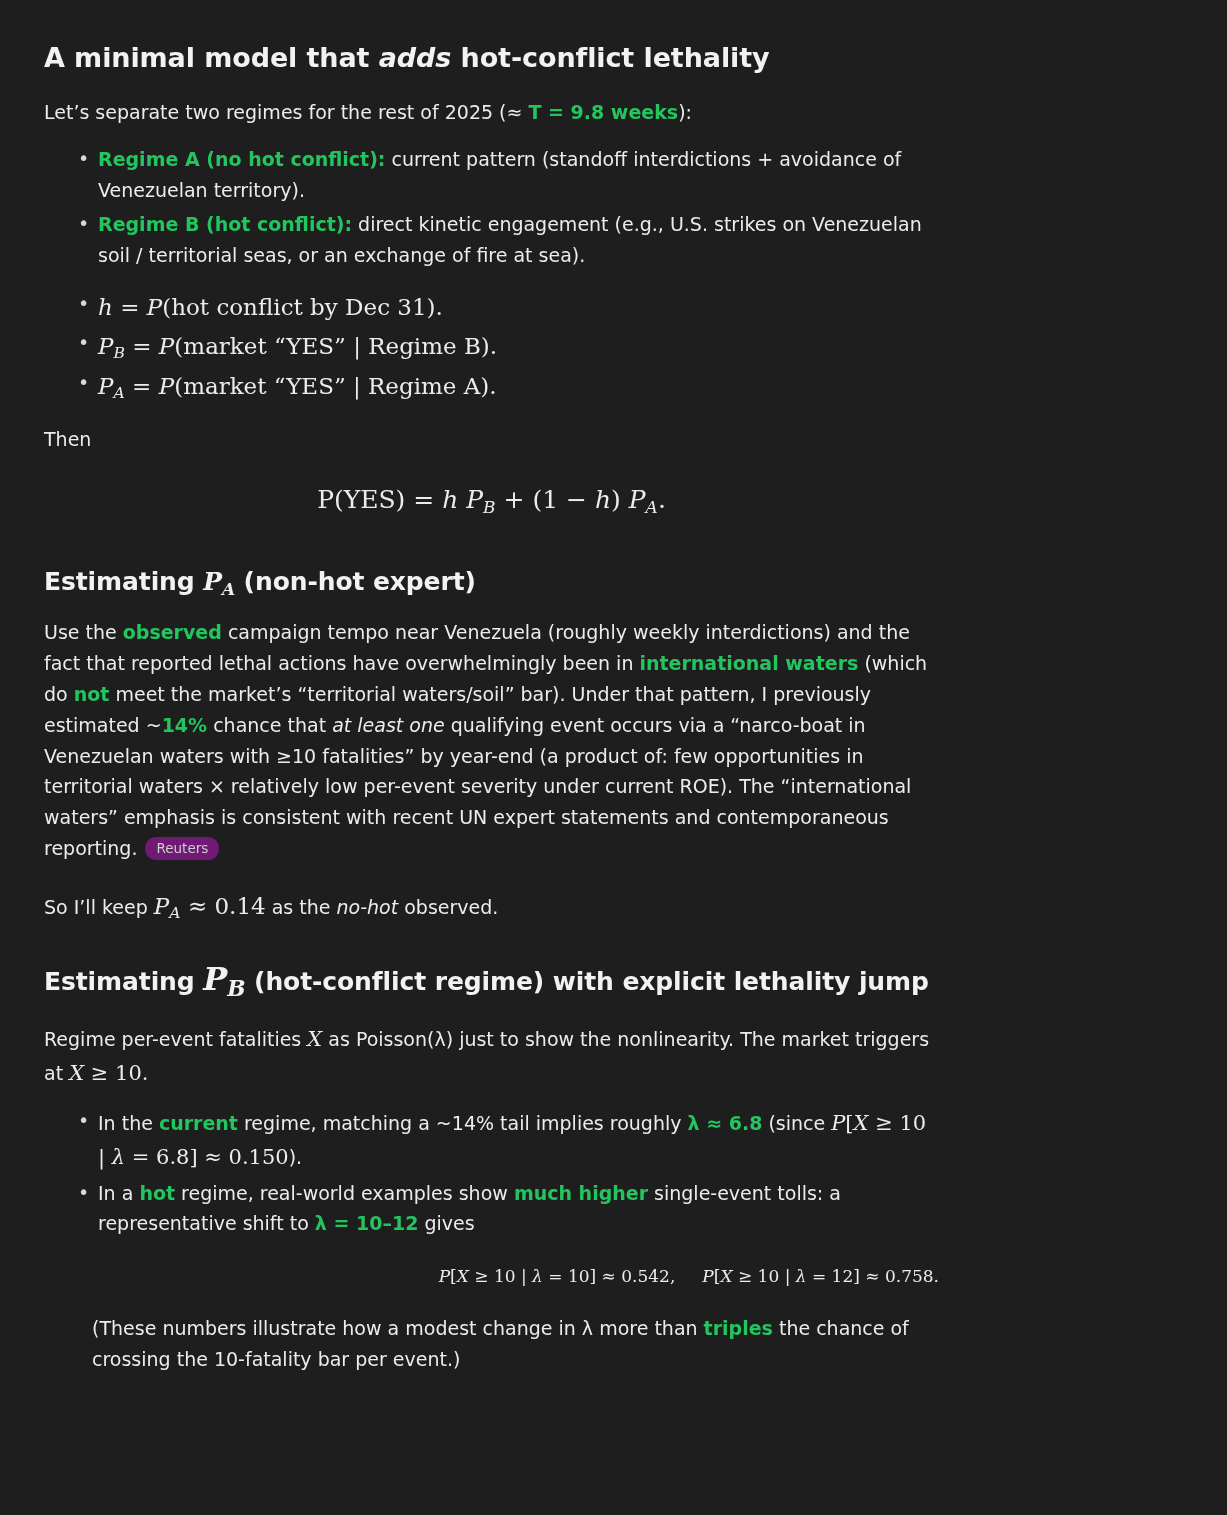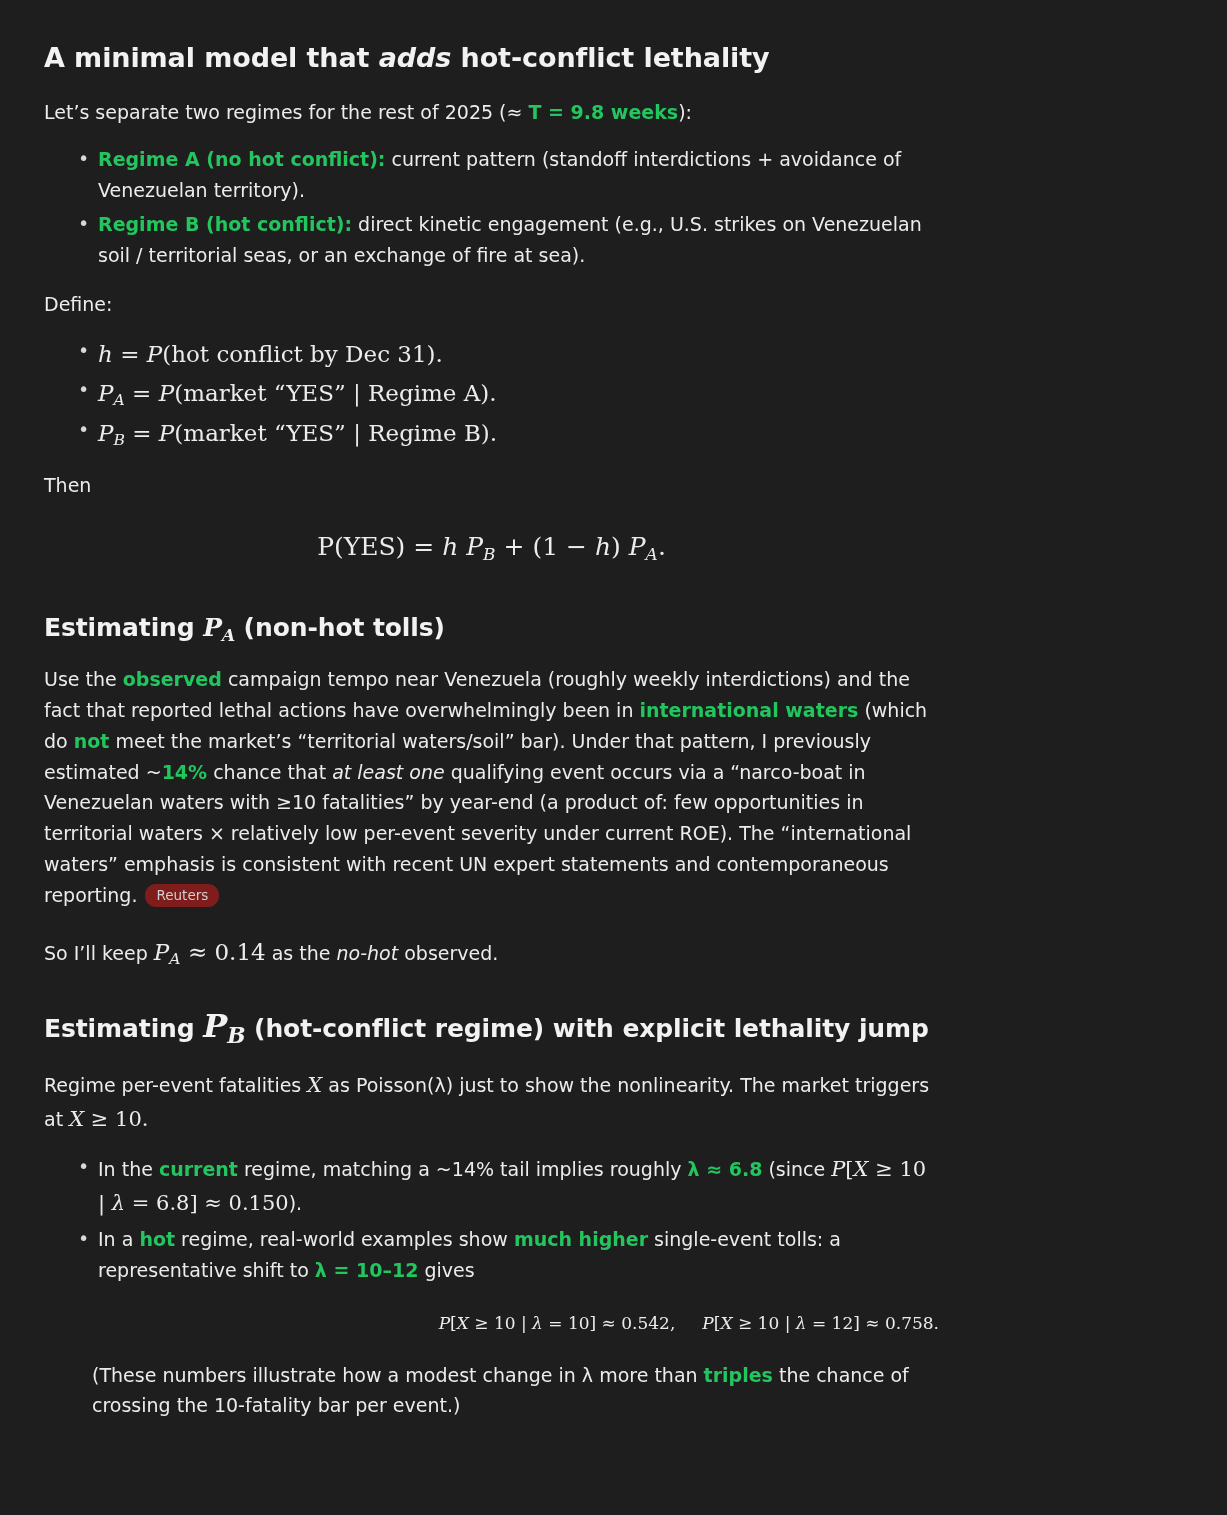--- a/index.html
+++ b/index.html
@@ -82,21 +82,21 @@
     vertical-align: -0.28em;
   }
   .math-inline-sm {
     font-family: "DejaVu Serif", serif;
     font-style: italic;
     font-size: 21px;
   }
   .math-inline-sm .up { font-style: normal; }
   .cite {
     display: inline-block;
-    background: #7f1d1d;
+    background: #701a75;
     color: #cfcfcf;
     border-radius: 11px;
     font-size: 13.5px;
     padding: 2px 11px 3px 11px;
     vertical-align: 2px;
     margin-left: 8px;
     line-height: 1.35;
     cursor: pointer;
   }
   .indent-block {
@@ -126,42 +126,41 @@
 
   <ul>
     <li>
       <b>Regime A (no hot conflict):</b><span> current pattern (standoff interdictions + avoidance of Venezuelan territory).</span>
     </li>
     <li>
       <b>Regime B (hot conflict):</b><span> direct kinetic engagement (e.g., U.S. strikes on Venezuelan soil / territorial seas, or an exchange of fire at sea).</span>
     </li>
   </ul>
 
-  <p>Define:</p>
 
   <ul class="mathlist">
     <li>
       <span class="math">h <span class="up">=</span> P<span class="up">(hot conflict by Dec 31).</span></span>
     </li>
     <li>
-      <span class="math">P<span class="sub">A</span> <span class="up">=</span> P<span class="up">(market “YES” | Regime A).</span></span>
+      <span class="math">P<span class="sub">B</span> <span class="up">=</span> P<span class="up">(market “YES” | Regime B).</span></span>
     </li>
     <li>
-      <span class="math">P<span class="sub">B</span> <span class="up">=</span> P<span class="up">(market “YES” | Regime B).</span></span>
+      <span class="math">P<span class="sub">A</span> <span class="up">=</span> P<span class="up">(market “YES” | Regime A).</span></span>
     </li>
   </ul>
 
   <p>Then</p>
 
   <div class="math-block">
     <span class="up">P(YES)</span> <span class="up">=</span> h P<span class="sub">B</span> <span class="up">+ (1 −</span> h<span class="up">)</span> P<span class="sub">A</span><span class="up">.</span>
   </div>
 
   <h2 class="section-title sub">
-    <span>Estimating </span><span class="math" style="font-size:25px">P<span class="sub">A</span></span><span> (non-hot tolls)</span>
+    <span>Estimating </span><span class="math" style="font-size:25px">P<span class="sub">A</span></span><span> (non-hot expert)</span>
   </h2>
 
   <p>
     <span>Use the </span><b>observed</b><span> campaign tempo near Venezuela (roughly weekly interdictions) and the fact that reported lethal actions have overwhelmingly been in </span><b>international waters</b><span> (which do </span><b>not</b><span> meet the market’s “territorial waters/soil” bar). Under that pattern, I previously estimated ~</span><b>14%</b><span> chance that </span><i>at least one</i><span> qualifying event occurs via a “narco-boat in Venezuelan waters with ≥10 fatalities” by year-end (a product of: few opportunities in territorial waters × relatively low per-event severity under current ROE). The “international waters” emphasis is consistent with recent UN expert statements and contemporaneous reporting.</span><span class="cite">Reuters</span>
   </p>
 
   <div class="spacer-sm"></div>
 
   <p>
     <span>So I’ll keep </span><span class="math">P<span class="sub">A</span> <span class="up">≈ 0.14</span></span><span> as the </span><i>no-hot</i><span> observed.</span>

